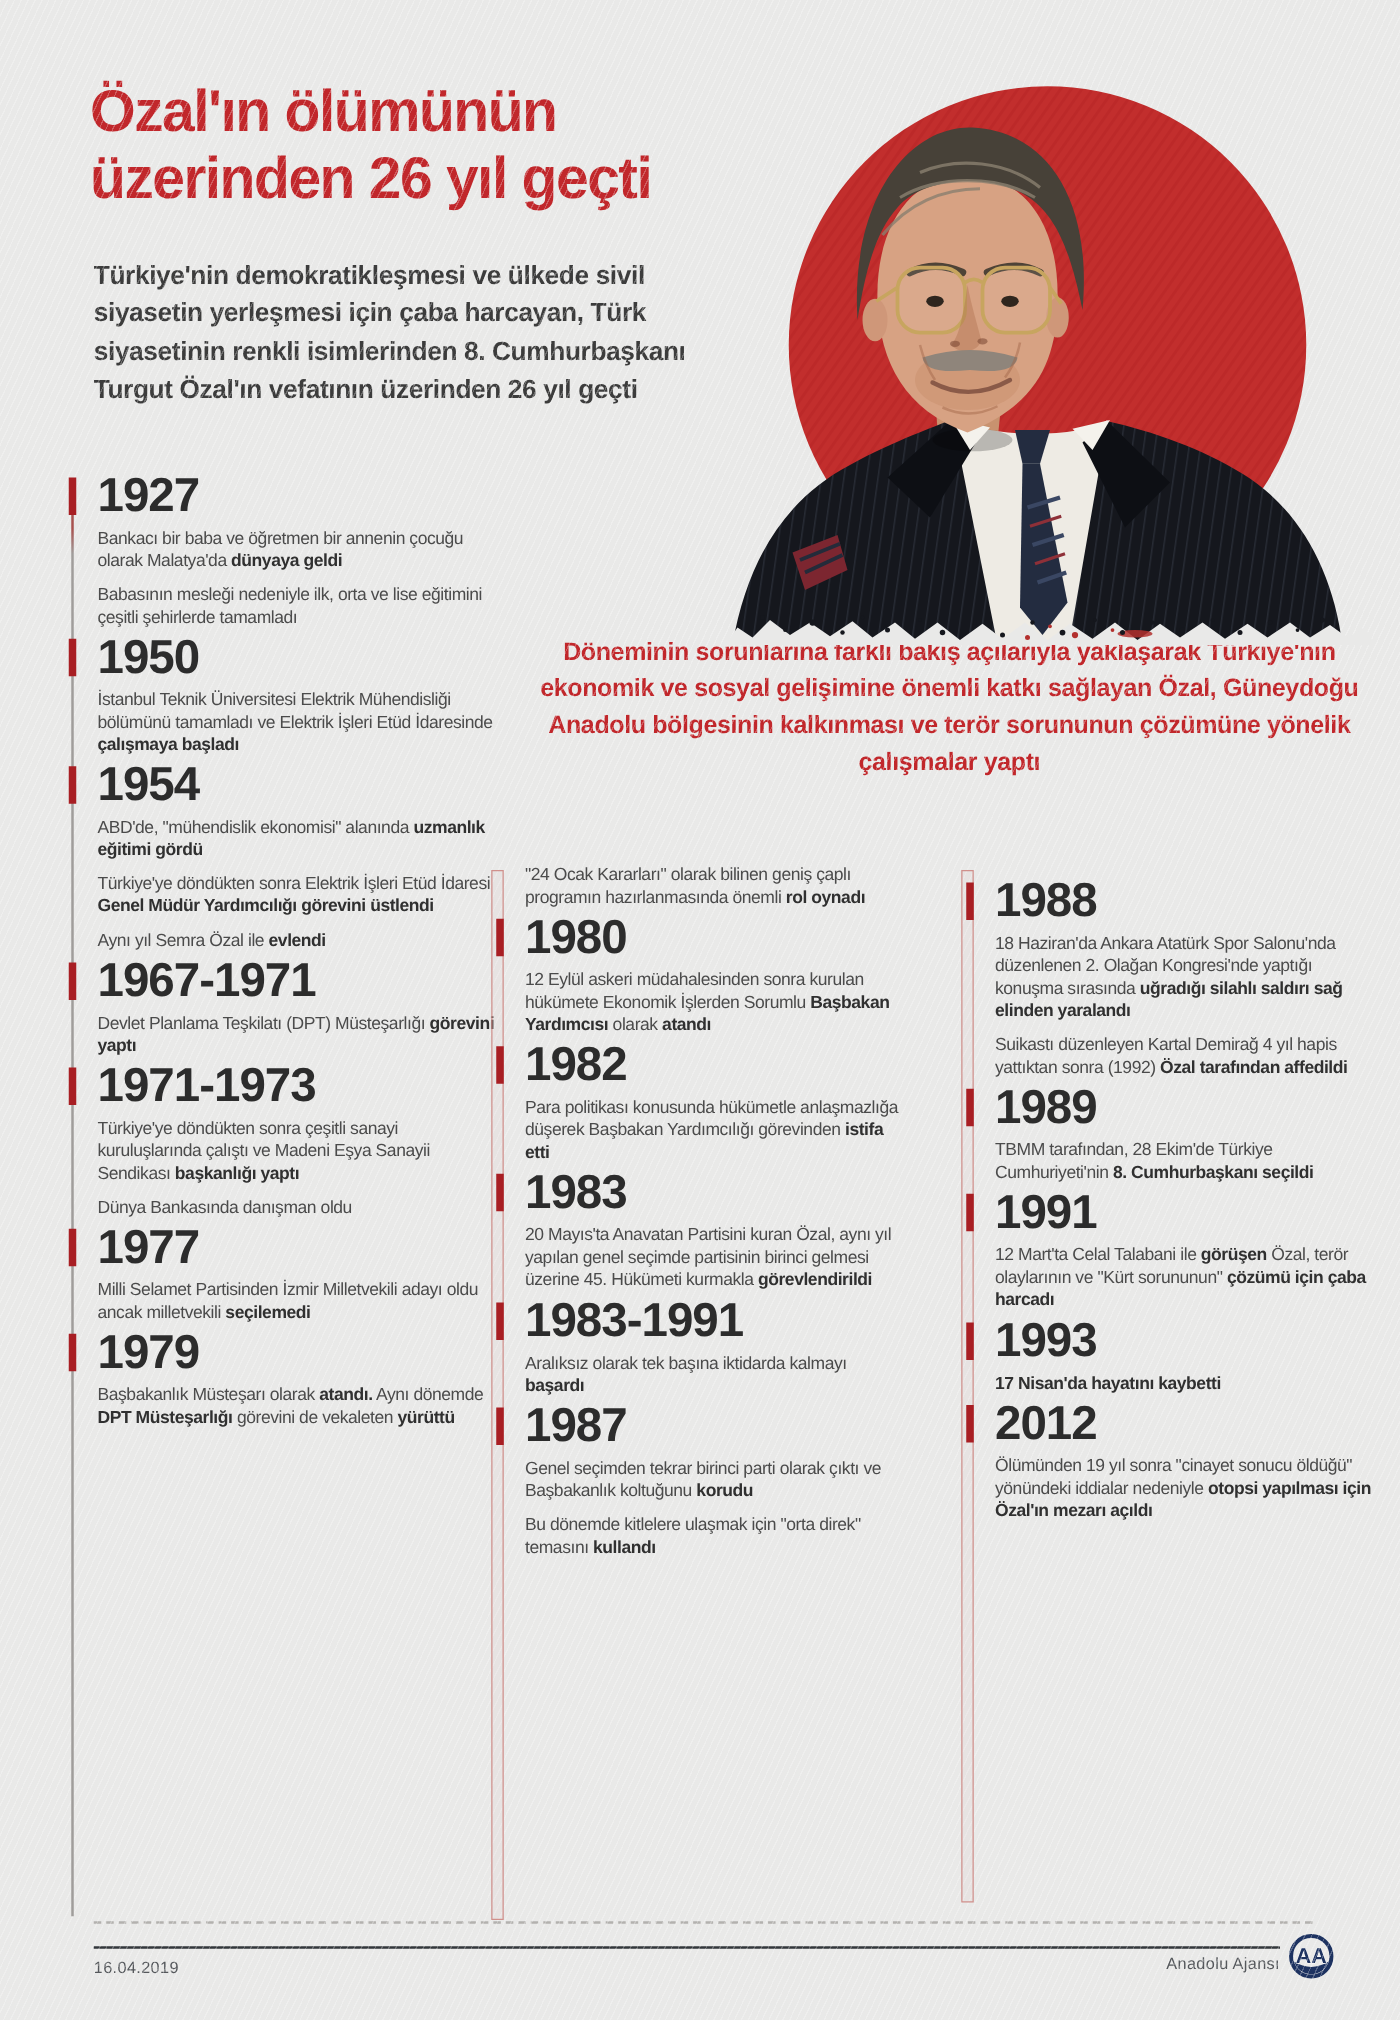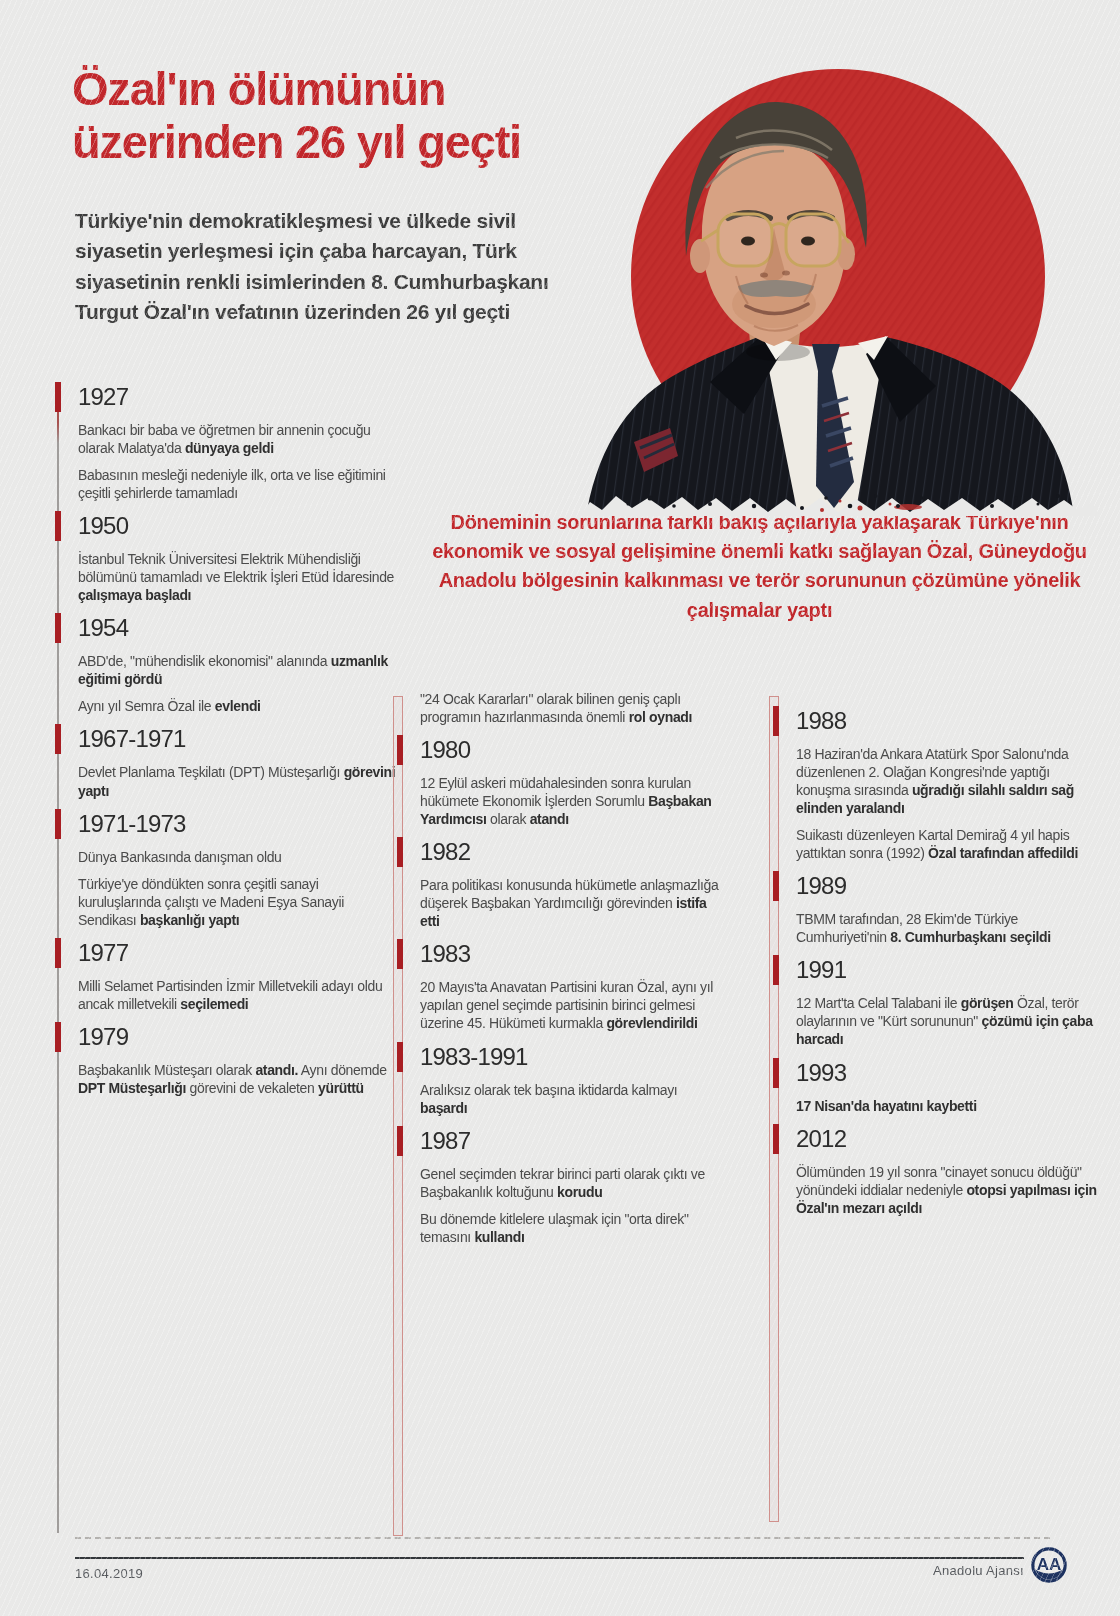--- a/index.html
+++ b/index.html
@@ -23,21 +23,21 @@
   .col1{left:78px;top:380px;width:318px;}
   .col2{left:420px;top:690px;width:302px;}
   .col3{left:756px;top:676px;width:306px;margin-left:40px;}
   .col1::before{content:'';position:absolute;left:-21px;top:3px;width:2px;height:1150px;
     background:linear-gradient(#a8524f 0 40px,#a09d9b 60px,#a09d9b);}
   .col2::before,.col3::before{content:'';position:absolute;left:-27px;width:8px;
     border:1px solid #d0908c;background:rgba(208,144,140,0.06);}
   .col2::before{top:6px;height:838px;}
   .col3::before{top:20px;height:824px;}
 
-  .year{position:relative;font-size:24px;line-height:30px;font-weight:normal;color:#2c2c2c;
+  .year{position:relative;font-size:38px;line-height:30px;font-weight:bold;color:#2c2c2c;
     letter-spacing:-0.8px;margin:4px 0 9px;}
   .col1 .year:first-child{margin-top:2px;}
   .col3 .year:first-child{margin-top:30px;}
   .marker{position:absolute;left:-23px;top:0px;width:6px;height:30px;background:#a81e23;}
   .tl-p{margin:0 0 9px;font-size:14px;line-height:1.29;color:#4b4b4b;letter-spacing:-0.35px;}
   .tl-p .b{font-weight:bold;color:#303030;}
 
   .dashline{left:75px;right:70px;top:1537px;border-top:2px dashed #b3b1ae;height:0;}
   .footline{left:75px;right:96px;top:1557px;border-top:2px solid #33373b;height:0;}
   .footdate{left:75px;top:1566px;font-size:13px;color:#55585c;letter-spacing:.3px;}
@@ -138,26 +138,27 @@
 
   <div class="timeline">
       <div class="tl-col col1">
         <div class="year"><span class="marker"></span>1927</div>
         <p class="tl-p"><span>Bankacı bir baba ve öğretmen bir annenin çocuğu olarak Malatya'da </span><span class="b">dünyaya geldi</span></p>
         <p class="tl-p"><span>Babasının mesleği nedeniyle ilk, orta ve lise eğitimini çeşitli şehirlerde tamamladı</span></p>
         <div class="year"><span class="marker"></span>1950</div>
         <p class="tl-p"><span>İstanbul Teknik Üniversitesi Elektrik Mühendisliği bölümünü tamamladı ve Elektrik İşleri Etüd İdaresinde </span><span class="b">çalış­maya başladı</span></p>
         <div class="year"><span class="marker"></span>1954</div>
         <p class="tl-p"><span>ABD'de, "mühendislik ekonomisi" alanında </span><span class="b">uzmanlık eğitimi gördü</span></p>
+        <p class="tl-p"><span>Türkiye'ye döndükten sonra Elektrik İşleri Etüd İdaresi </span><span class="b">Genel Müdür Yardımcılığı görevini üstlendi</span></p>
         <p class="tl-p"><span>Aynı yıl Semra Özal ile </span><span class="b">evlendi</span></p>
         <div class="year"><span class="marker"></span>1967-1971</div>
         <p class="tl-p"><span>Devlet Planlama Teşkilatı (DPT) Müsteşarlığı </span><span class="b">görevini yaptı</span></p>
         <div class="year"><span class="marker"></span>1971-1973</div>
+        <p class="tl-p"><span>Türkiye'ye döndükten sonra çeşitli sanayi kuruluşlarında çalıştı ve Madeni Eşya Sanayii Sendikası </span><span class="b">başkanlığı yaptı</span></p>
         <p class="tl-p"><span>Dünya Bankasında danışman oldu</span></p>
-        <p class="tl-p"><span>Türkiye'ye döndükten sonra çeşitli sanayi kuruluşlarında çalıştı ve Madeni Eşya Sanayii Sendikası </span><span class="b">başkanlığı yaptı</span></p>
         <div class="year"><span class="marker"></span>1977</div>
         <p class="tl-p"><span>Milli Selamet Partisinden İzmir Millet­vekili adayı oldu ancak milletvekili </span><span class="b">seçilemedi</span></p>
         <div class="year"><span class="marker"></span>1979</div>
         <p class="tl-p"><span>Başbakanlık Müsteşarı olarak </span><span class="b">atandı.</span><span> Aynı dönemde </span><span class="b">DPT Müsteşarlığı</span><span> görevini de vekaleten </span><span class="b">yürüttü</span></p>
       </div>
       <div class="tl-col col2">
         <p class="tl-p"><span>"24 Ocak Kararları" olarak bilinen geniş çaplı programın hazırlanmasın­da önemli </span><span class="b">rol oynadı</span></p>
         <div class="year"><span class="marker"></span>1980</div>
         <p class="tl-p"><span>12 Eylül askeri müdahalesinden sonra kurulan hükümete Ekonomik İşlerden Sorumlu </span><span class="b">Başbakan Yardımcısı</span><span> olarak </span><span class="b">atandı</span></p>
         <div class="year"><span class="marker"></span>1982</div>

